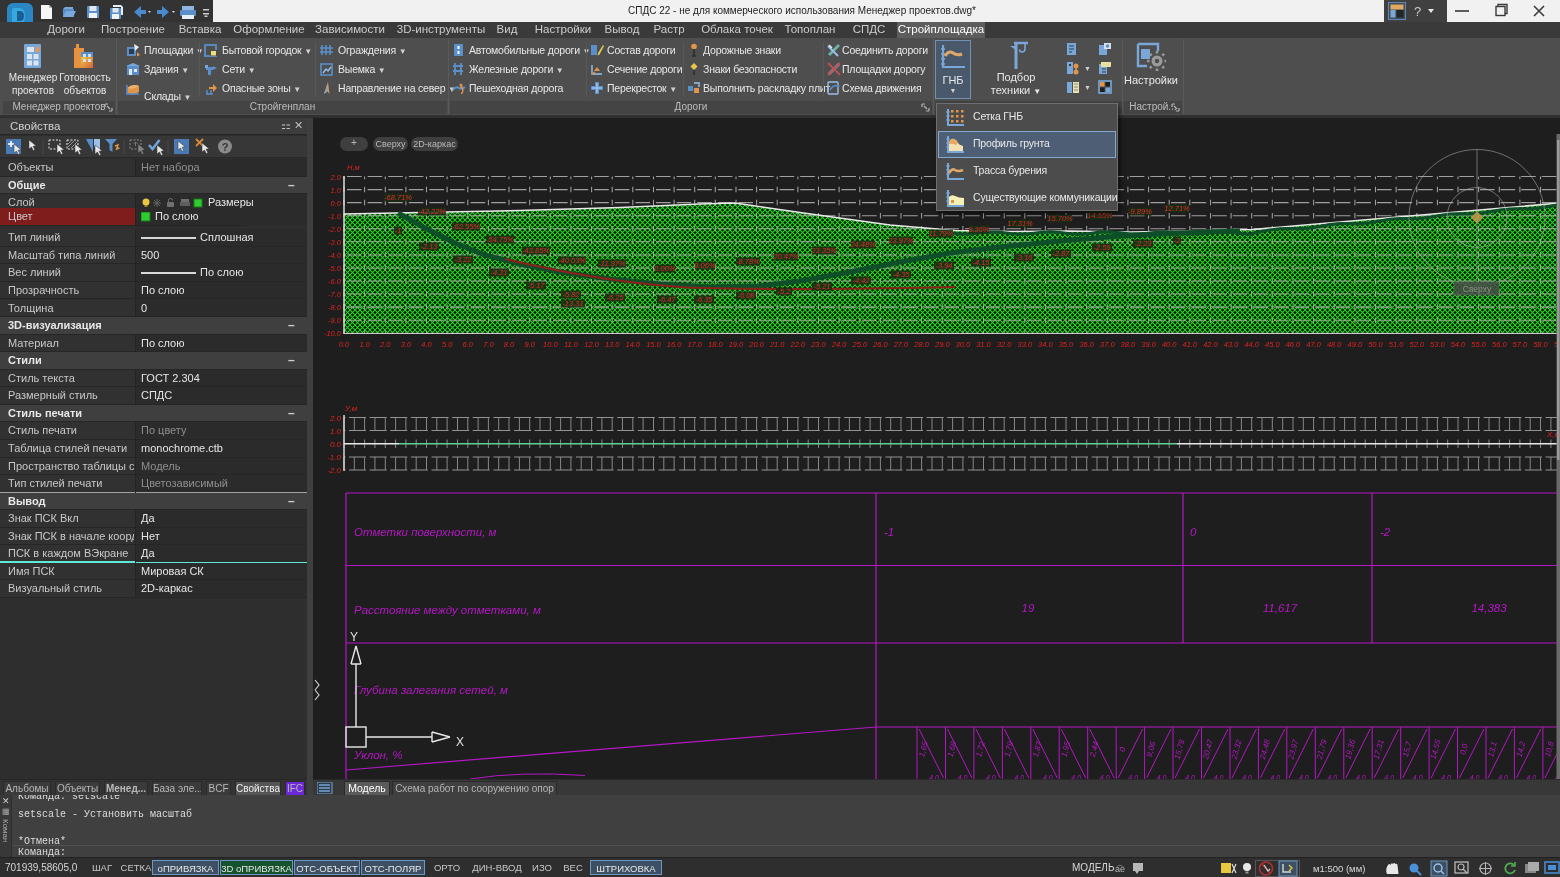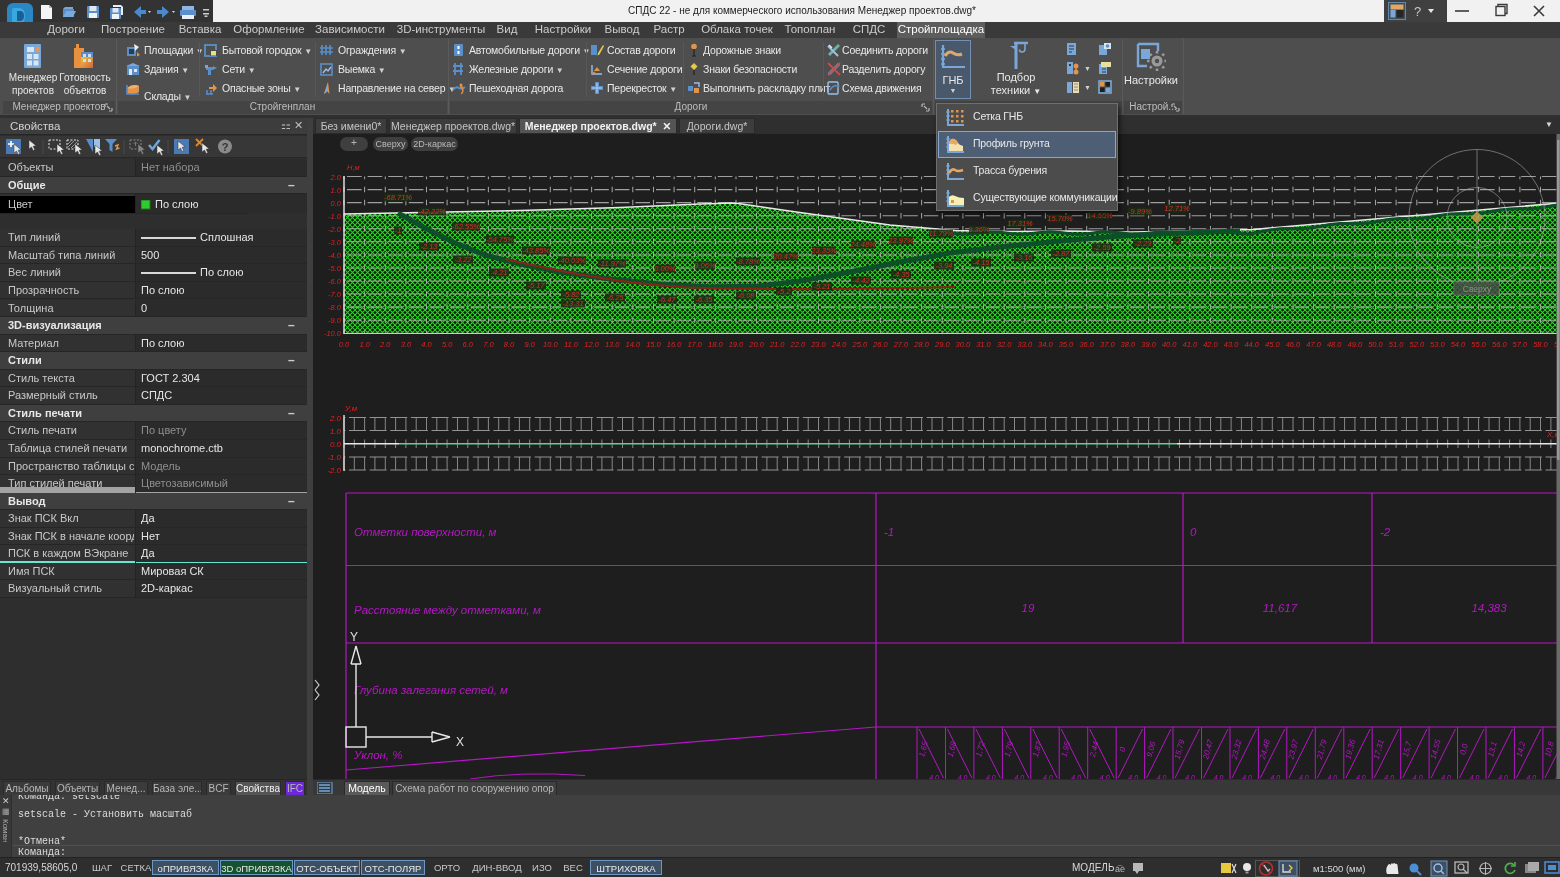--- a/index.html
+++ b/index.html
@@ -229,21 +229,21 @@
 <svg class="abs" style="left:827px;top:5px" width="14" height="14" viewBox="0 0 14 14">
       <path d="M1 11 L11 1 l2 2 -10 10 z" fill="#6fb3a8"></path>
       <path d="M1 3 l10 10" stroke="#9cc0e8" stroke-width="2"></path>
       <path d="M2 2 l3 3" stroke="#e8e8e8" stroke-width="1.5"></path>
     </svg>
     <div class="txt" style="left:842px;top:6px;font-size:10.5px;letter-spacing:-0.2px;color:#e8e8e8;">Соединить дороги</div>
 <svg class="abs" style="left:827px;top:24px" width="14" height="14" viewBox="0 0 14 14">
       <path d="M1 11 L11 1 l2 2 -10 10 z" fill="#8aa4c8"></path>
       <path d="M1 1 l12 12 M13 1 L1 13" stroke="#c05050" stroke-width="1.8"></path>
     </svg>
-    <div class="txt" style="left:842px;top:25px;font-size:10.5px;letter-spacing:-0.2px;color:#e8e8e8;">Разделить дорогу</div>
+    <div class="txt" style="left:842px;top:25px;font-size:10.5px;letter-spacing:-0.2px;color:#e8e8e8;">Площадки дорогу</div>
 <svg class="abs" style="left:827px;top:43px" width="14" height="14" viewBox="0 0 14 14">
       <rect x="1" y="1" width="10" height="12" rx="1" fill="none" stroke="#9cc0e8" stroke-width="1.4"></rect>
       <path d="M3 9 q3-5 7-4" stroke="#5b8fc9" stroke-width="1.5" fill="none"></path>
       <path d="M10 3 l3 2 -3 2z" fill="#5b8fc9"></path>
     </svg>
     <div class="txt" style="left:842px;top:44px;font-size:10.5px;letter-spacing:-0.2px;color:#e8e8e8;">Схема движения</div>
 <div class="abs" style="left:199px;top:4px;width:1px;height:55px;background:#444;border-right:1px solid #585858;"></div>
 <div class="abs" style="left:315px;top:4px;width:1px;height:55px;background:#444;border-right:1px solid #585858;"></div>
 <div class="abs" style="left:586px;top:4px;width:1px;height:55px;background:#444;border-right:1px solid #585858;"></div>
 <div class="abs" style="left:683px;top:4px;width:1px;height:55px;background:#444;border-right:1px solid #585858;"></div>
@@ -414,21 +414,21 @@
           <path d="M27.5 5 v-1.5 q0-2 2-2 t2 2" stroke="#aaa" fill="none"></path>
         </g>
         <g opacity="0.55">
           <rect x="40" y="2" width="8" height="3" fill="#aaa"></rect>
           <rect x="39" y="5" width="10" height="4" fill="#888"></rect>
         </g>
         <rect x="53" y="2" width="8" height="8" fill="#2ecc2e" stroke="#1a7a1a"></rect>
       </svg>
 <div class="txt" style="left:208px;top:2px;font-size:11px;color:#e6e6e6;">Размеры</div>
 </div>
-<div class="abs" style="left:0;top:78px;width:247px;height:17.56px;background:#000000;border-bottom:1px solid #262626;">
+<div class="abs" style="left:0;top:90px;width:247px;height:17.56px;background:#7f1d1d;border-bottom:1px solid #262626;">
 <div class="abs" style="left:135px;top:0;width:1px;height:17.56px;background:#242424;"></div>
 <div class="abs" style="left:136px;top:0;width:171px;height:16.56px;background:#2b2b2b;"></div>
 <div class="txt" style="left:8px;top:2px;font-size:11px;color:#c8c8c8;max-width:126px;overflow:hidden;">Цвет</div>
 <svg class="abs" style="left:141px;top:4px" width="10" height="10">
         <rect x="0" y="0" width="9" height="9" fill="#2ecc2e" stroke="#1a7a1a"></rect>
       </svg>
 <div class="txt" style="left:155px;top:2px;font-size:11px;color:#e6e6e6;">По слою</div>
 </div>
 <div class="abs" style="left:0;top:111.2px;width:307px;height:17.56px;background:#313131;border-bottom:1px solid #262626;">
 <div class="abs" style="left:135px;top:0;width:1px;height:17.56px;background:#242424;"></div>
@@ -503,21 +503,21 @@
 <div class="abs" style="left:136px;top:0;width:171px;height:16.56px;background:#2b2b2b;"></div>
 <div class="txt" style="left:8px;top:2px;font-size:11px;color:#c8c8c8;max-width:126px;overflow:hidden;">Таблица стилей печати</div>
 <div class="txt" style="left:141px;top:2px;font-size:11px;color:#e6e6e6;">monochrome.ctb</div>
 </div>
 <div class="abs" style="left:0;top:339.5px;width:307px;height:17.56px;background:#313131;border-bottom:1px solid #262626;">
 <div class="abs" style="left:135px;top:0;width:1px;height:17.56px;background:#242424;"></div>
 <div class="abs" style="left:136px;top:0;width:171px;height:16.56px;background:#2b2b2b;"></div>
 <div class="txt" style="left:8px;top:2px;font-size:11px;color:#c8c8c8;max-width:126px;overflow:hidden;">Пространство таблицы сти...</div>
 <div class="txt" style="left:141px;top:2px;font-size:11px;color:#8f8f8f;">Модель</div>
 </div>
-<div class="abs" style="left:0;top:357.1px;width:307px;height:17.56px;background:#313131;border-bottom:6px solid #a3a3a3;">
+<div class="abs" style="left:0;top:357.1px;width:307px;height:17.56px;background:#313131;border-bottom:1px solid #a3a3a3;">
 <div class="abs" style="left:135px;top:0;width:1px;height:17.56px;background:#242424;"></div>
 <div class="abs" style="left:136px;top:0;width:171px;height:16.56px;background:#2b2b2b;"></div>
 <div class="txt" style="left:8px;top:2px;font-size:11px;color:#c8c8c8;max-width:126px;overflow:hidden;">Тип стилей печати</div>
 <div class="txt" style="left:141px;top:2px;font-size:11px;color:#8f8f8f;">Цветозависимый</div>
 </div>
 <div class="abs" style="left:0;top:374.6px;width:307px;height:17.56px;background:#3f3f3f;border-bottom:1px solid #262626;">
 <div class="txt" style="left:8px;top:2px;font-size:11px;font-weight:bold;color:#e8e8e8;">Вывод</div>
 <div class="txt" style="left:288px;top:1px;font-size:12px;font-weight:bold;color:#cccccc;">–</div>
 </div>
 <div class="abs" style="left:0;top:392.2px;width:307px;height:17.56px;background:#313131;border-bottom:1px solid #262626;">
@@ -546,36 +546,29 @@
 </div>
 <div class="abs" style="left:0;top:462.4px;width:307px;height:17.56px;background:#313131;border-bottom:1px solid #262626;">
 <div class="abs" style="left:135px;top:0;width:1px;height:17.56px;background:#242424;"></div>
 <div class="abs" style="left:136px;top:0;width:171px;height:16.56px;background:#2b2b2b;"></div>
 <div class="txt" style="left:8px;top:2px;font-size:11px;color:#c8c8c8;max-width:126px;overflow:hidden;">Визуальный стиль</div>
 <div class="txt" style="left:141px;top:2px;font-size:11px;color:#e6e6e6;">2D-каркас</div>
 </div>
 <div class="abs" style="left:0;top:661px;width:307px;height:16px;background:#333333;border-top:1px solid #262626;">
 <div class="abs" style="left:3px;top:1px;width:48px;height:15px;background:#3b3b3b;border:1px solid #2a2a2a;border-bottom:none;font-size:10px;color:#b8b8b8;text-align:center;padding-top:1px;white-space:nowrap;overflow:hidden;">Альбомы</div>
 <div class="abs" style="left:55px;top:1px;width:45px;height:15px;background:#3b3b3b;border:1px solid #2a2a2a;border-bottom:none;font-size:10px;color:#b8b8b8;text-align:center;padding-top:1px;white-space:nowrap;overflow:hidden;">Объекты</div>
-<div class="abs" style="left:104px;top:1px;width:44px;height:15px;background:#3b3b3b;border:1px solid #2a2a2a;border-bottom:none;font-size:10px;color:#b8b8b8;text-align:center;padding-top:1px;white-space:nowrap;overflow:hidden;">Менед...</div>
+<div class="abs" style="left:104px;top:1px;width:44px;height:15px;background:#3b3b3b;border:1px solid #2a2a2a;border-bottom:none;font-size:10px;color:#b8b8b8;text-align:center;padding-top:1px;white-space:nowrap;overflow:hidden;font-weight:bold;">Менед...</div>
 <div class="abs" style="left:152px;top:1px;width:50px;height:15px;background:#3b3b3b;border:1px solid #2a2a2a;border-bottom:none;font-size:10px;color:#b8b8b8;text-align:center;padding-top:1px;white-space:nowrap;overflow:hidden;">База эле...</div>
 <div class="abs" style="left:206px;top:1px;width:25px;height:15px;background:#3b3b3b;border:1px solid #2a2a2a;border-bottom:none;font-size:10px;color:#b8b8b8;text-align:center;padding-top:1px;white-space:nowrap;overflow:hidden;">BCF</div>
 <div class="abs" style="left:235px;top:1px;width:46px;height:15px;background:#555555;border:1px solid #2a2a2a;border-bottom:none;font-size:10px;color:#f0f0f0;text-align:center;padding-top:1px;white-space:nowrap;overflow:hidden;">Свойства</div>
 <div class="abs" style="left:285px;top:1px;width:20px;height:15px;background:#6d28d9;border:1px solid #2a2a2a;border-bottom:none;font-size:10px;color:#b8b8b8;text-align:center;padding-top:1px;white-space:nowrap;overflow:hidden;">IFC</div>
 </div>
 </div>
 <div class="abs" style="left:307px;top:118px;width:6px;height:677px;background:#3f3f3f;"></div>
 <div class="abs" style="left:313px;top:118px;width:1247px;height:661px;background:#1e1e1e;">
-<div class="abs" style="left:0;top:0;width:1247px;height:16px;background:#2f2f2f;">
-<div class="abs" style="left:2px;top:0px;width:72px;height:16px;background:#3d3d3d;border:1px solid #2a2a2a;font-size:10.5px;font-weight:normal;color:#c5c5c5;text-align:center;padding-top:1px;white-space:nowrap;overflow:hidden;">Без имени0*</div>
-<div class="abs" style="left:76px;top:0px;width:128px;height:16px;background:#3d3d3d;border:1px solid #2a2a2a;font-size:10.5px;font-weight:normal;color:#c5c5c5;text-align:center;padding-top:1px;white-space:nowrap;overflow:hidden;">Менеджер проектов.dwg*</div>
-<div class="abs" style="left:206px;top:0px;width:158px;height:16px;background:#545454;border:1px solid #2a2a2a;font-size:10.5px;font-weight:bold;color:#f2f2f2;text-align:center;padding-top:1px;white-space:nowrap;overflow:hidden;">Менеджер проектов.dwg*&nbsp;&nbsp;✕</div>
-<div class="abs" style="left:366px;top:0px;width:76px;height:16px;background:#3d3d3d;border:1px solid #2a2a2a;font-size:10.5px;font-weight:normal;color:#c5c5c5;text-align:center;padding-top:1px;white-space:nowrap;overflow:hidden;">Дороги.dwg*</div>
-<div class="txt" style="left:1232px;top:2px;font-size:8px;color:#d8d8d8;">▼</div>
-</div>
 <div class="abs" style="left:27px;top:19px;width:28px;height:14px;background:#3f3f3f;border-radius:7px;color:#b9b9b9;font-size:10px;text-align:center;">+</div>
 <div class="abs" style="left:60px;top:19px;width:35px;height:14px;background:#3f3f3f;border-radius:7px;color:#b9b9b9;font-size:9px;text-align:center;padding-top:1.5px;">Сверху</div>
 <div class="abs" style="left:98px;top:19px;width:47px;height:14px;background:#3f3f3f;border-radius:7px;color:#b9b9b9;font-size:9px;text-align:center;padding-top:1.5px;">2D-каркас</div>
 </div>
 <svg class="abs" style="left:313px;top:134px" width="1247" height="645" viewBox="313 134 1247 645" font-family="Liberation Sans, sans-serif">
     <defs>
       <pattern id="xh" width="5.0" height="5.0" patternUnits="userSpaceOnUse">
         <rect width="5.0" height="5.0" fill="#0b1b06"></rect>
         <path d="M0 0 L5 5 M5 0 L0 5" stroke="#26d826" stroke-width="1.05"></path>
       </pattern>

